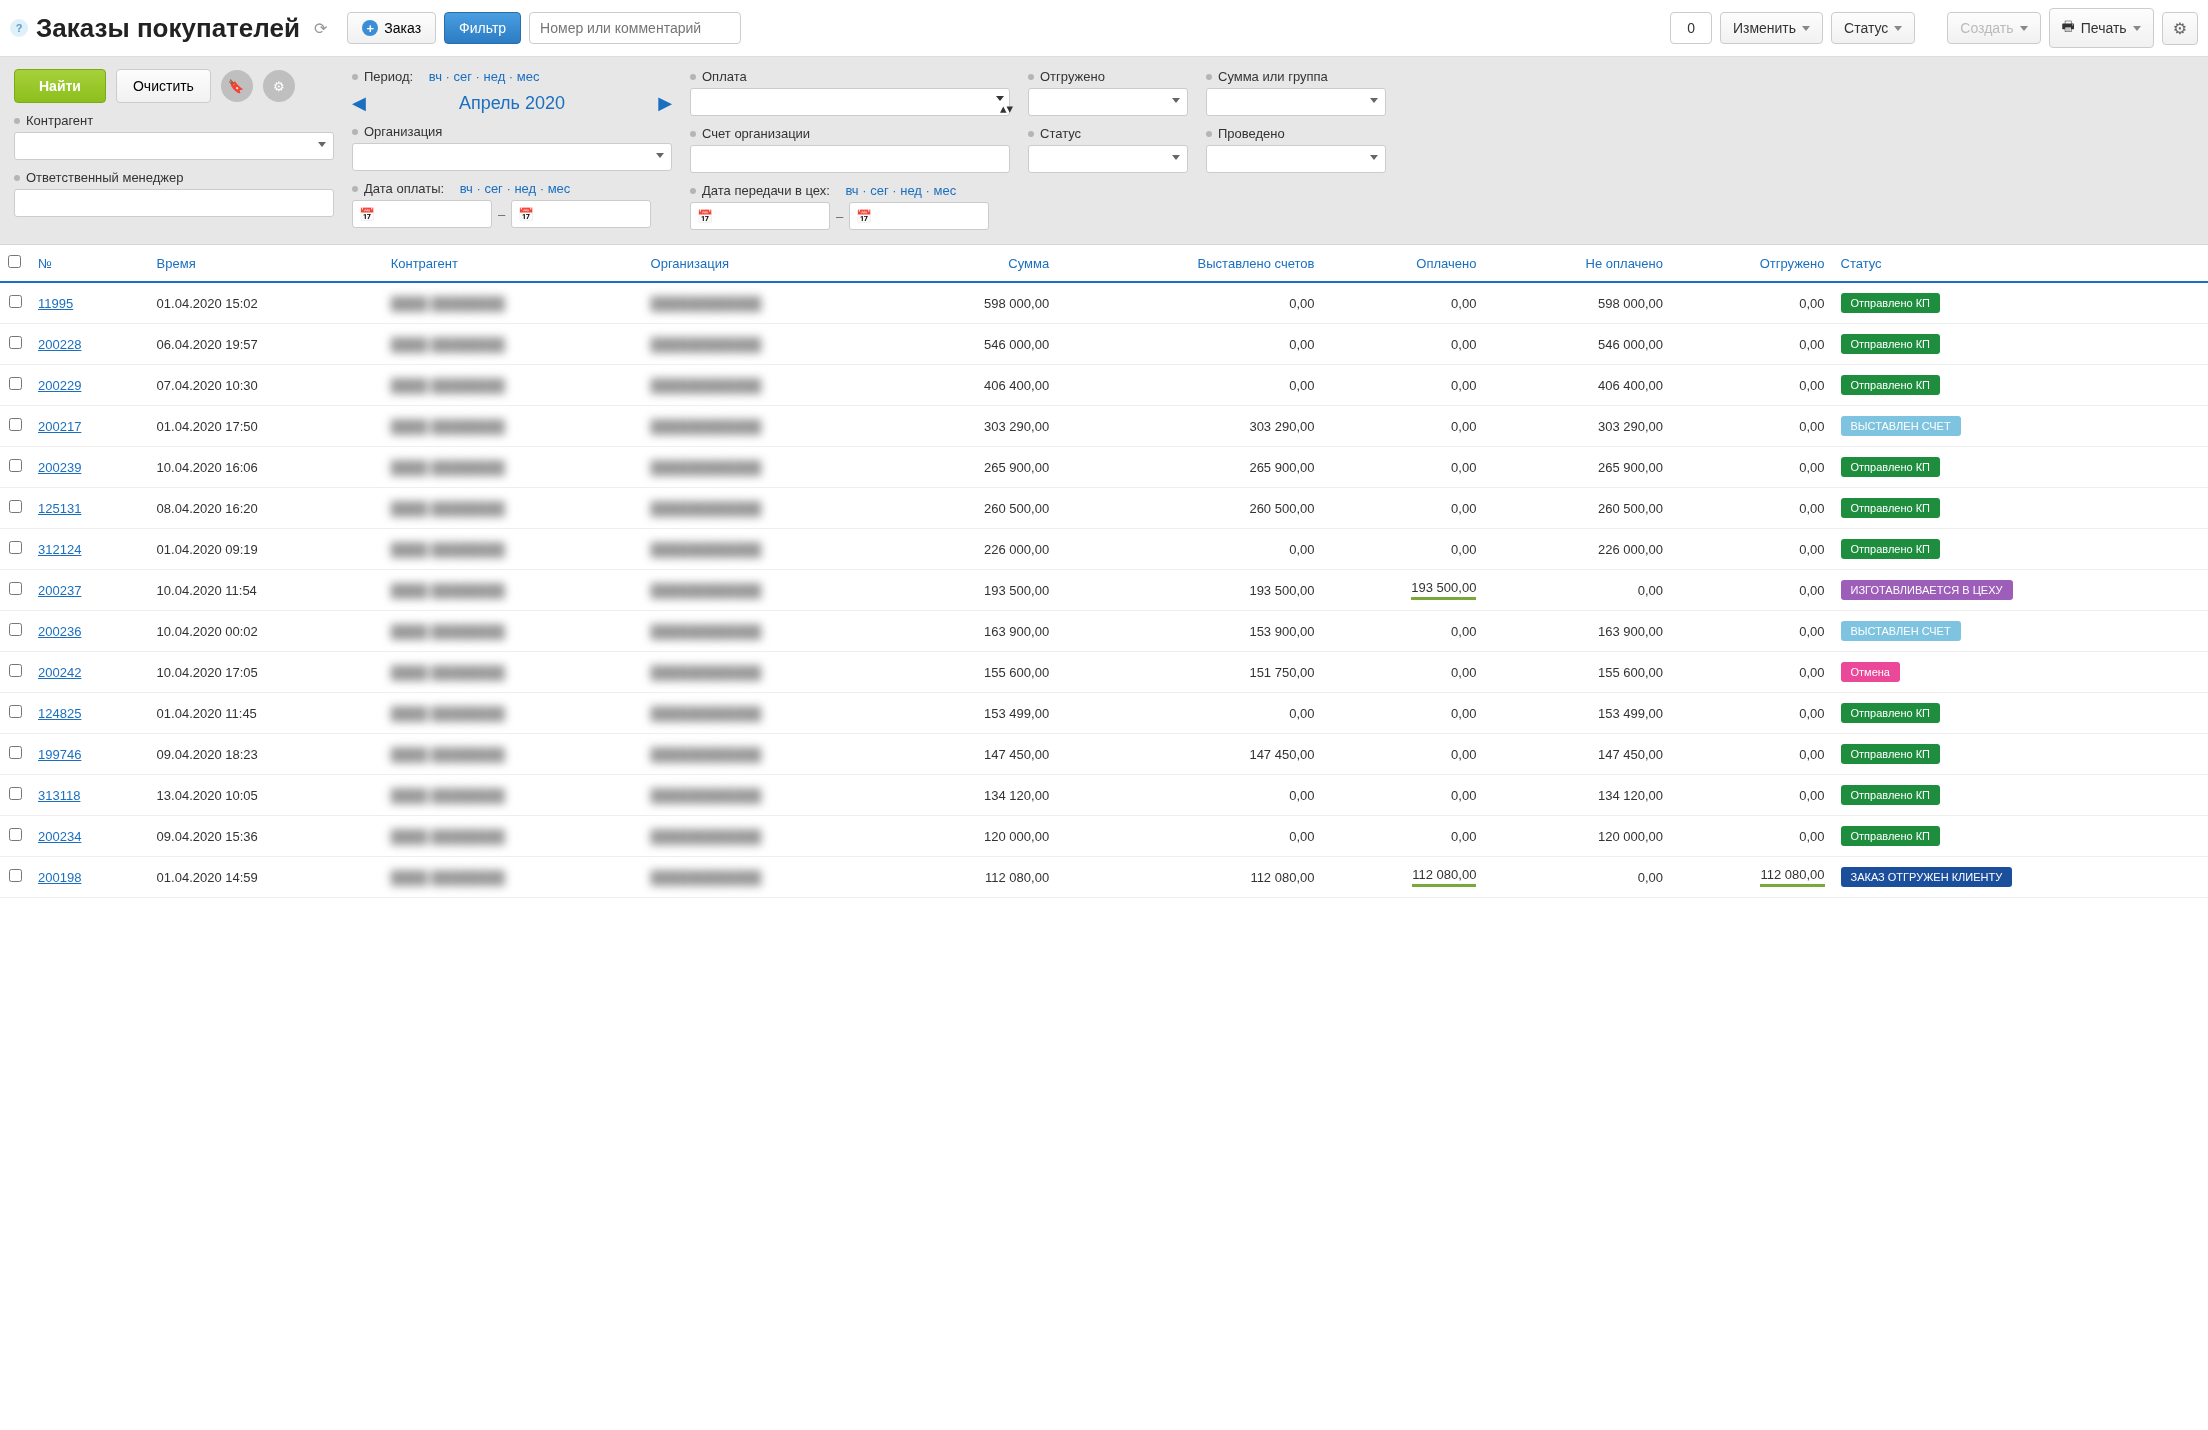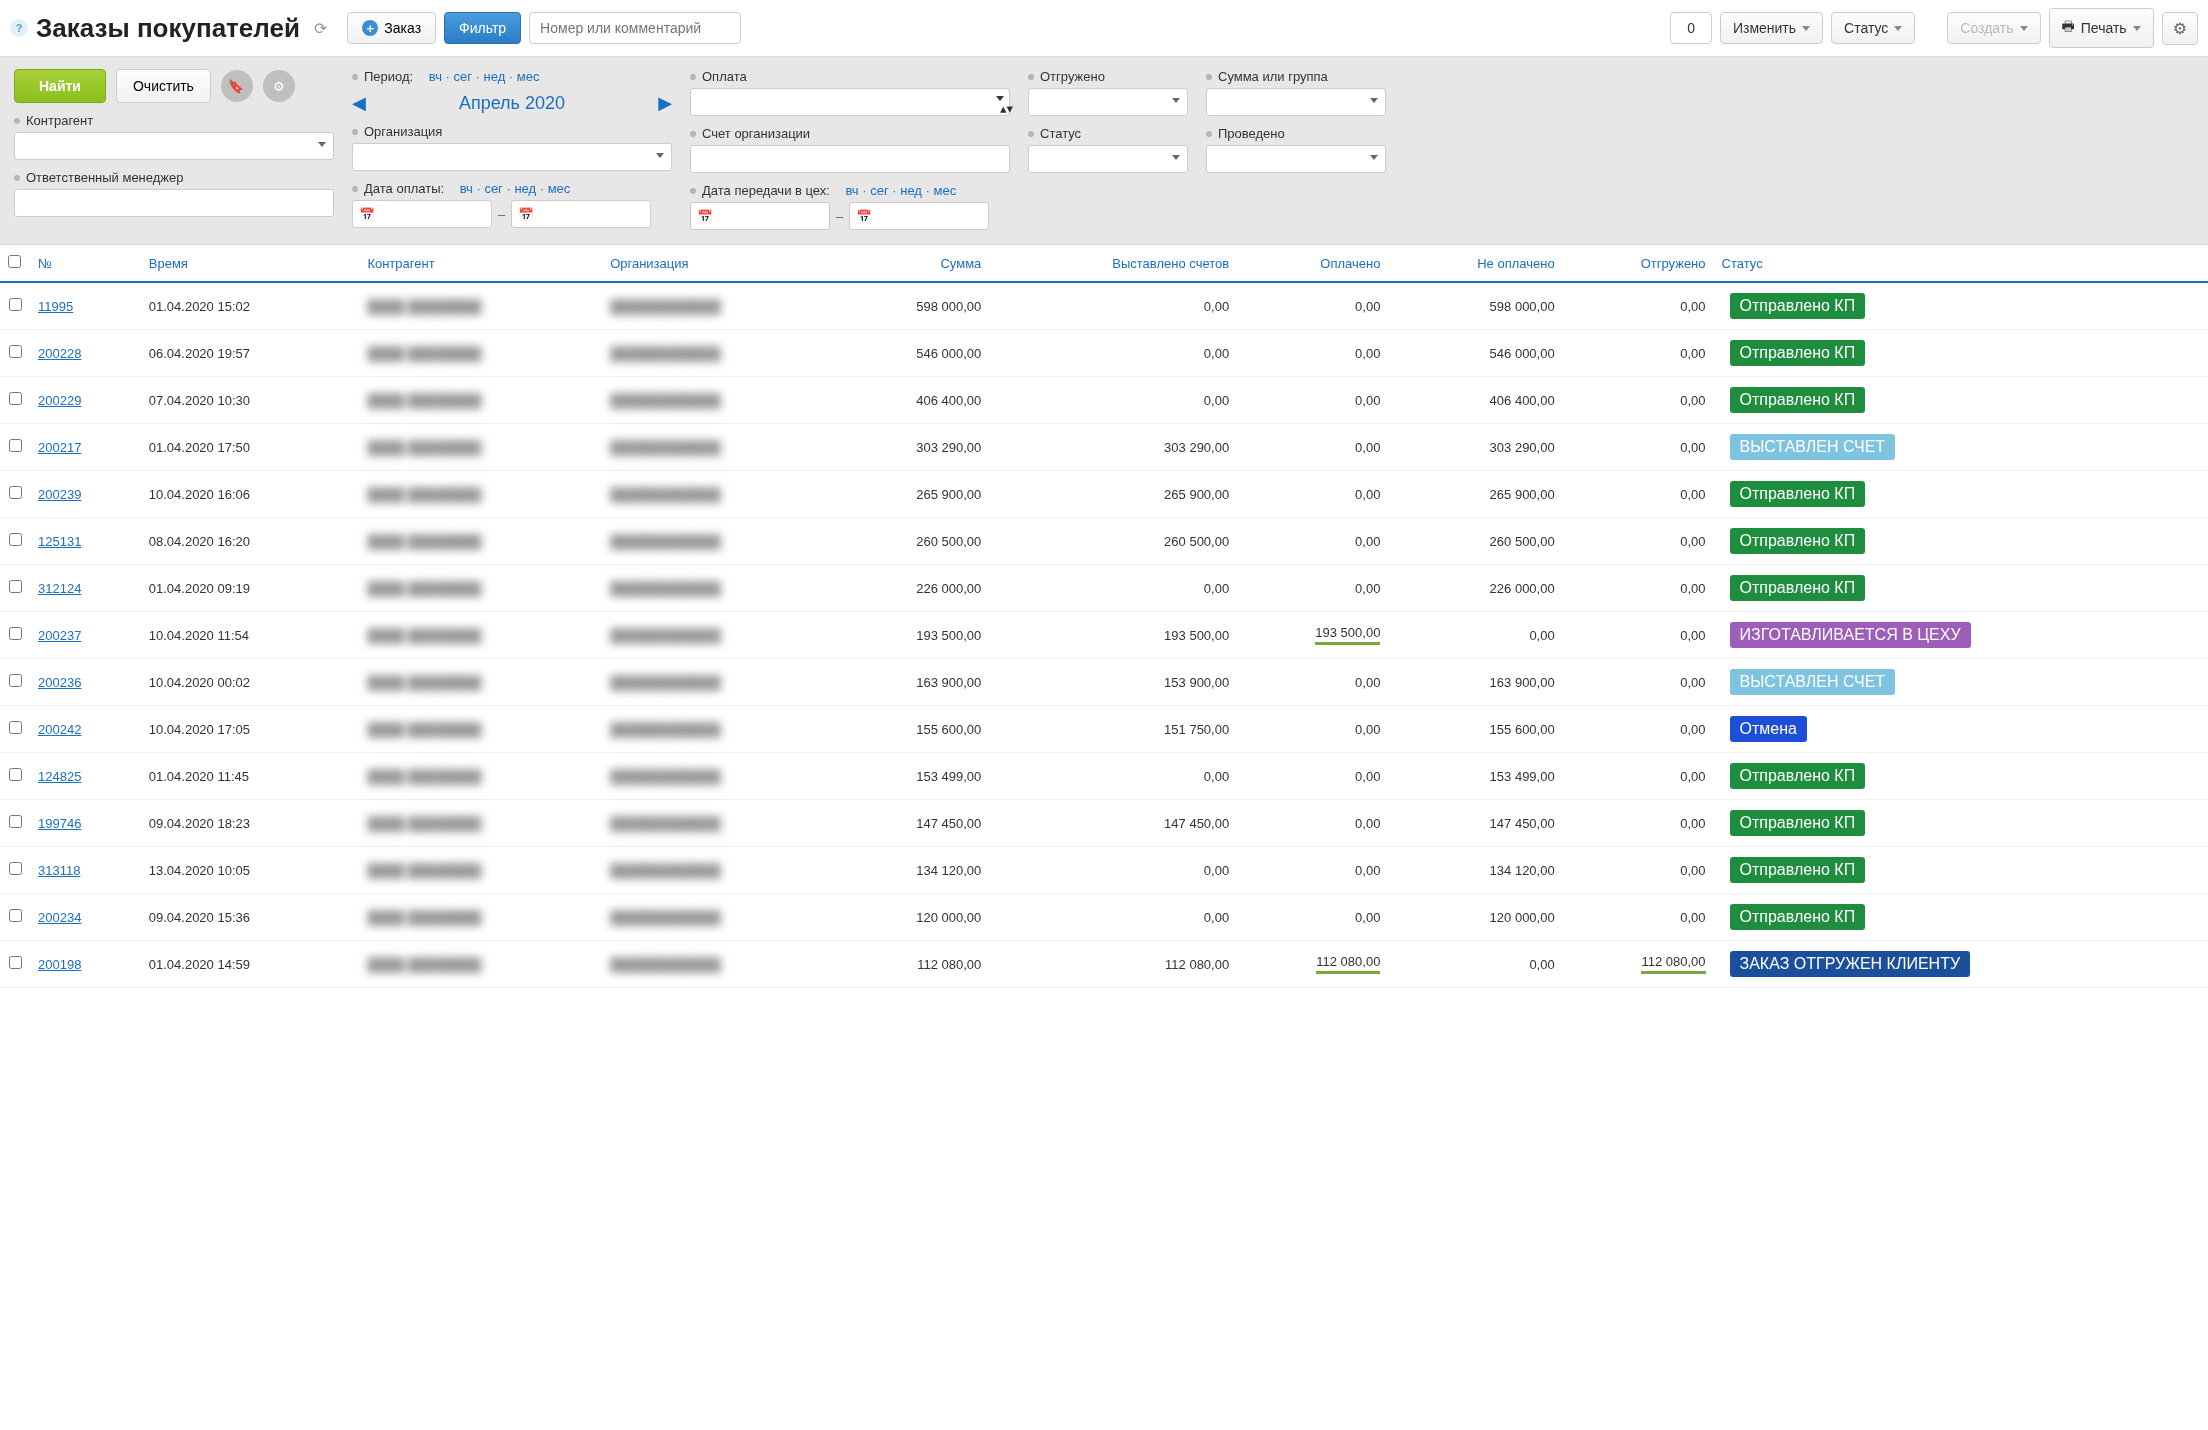--- a/index.html
+++ b/index.html
@@ -47,25 +47,25 @@
 
 
 .orders-table { width: 100%; border-collapse: collapse; }
 .orders-table th { text-align: left; color: #1a6fc0; font-weight: normal; font-size: 13px; padding: 10px 8px; border-bottom: 2px solid #1a6fc0; background: #fff; white-space: nowrap; }
 .orders-table th.num-col, .orders-table td.num-col { text-align: right; }
 .orders-table td { padding: 10px 8px; border-bottom: 1px solid #eee; font-size: 13px; vertical-align: middle; white-space: nowrap; }
 .orders-table td a { color: #1a6fc0; text-decoration: underline; }
 .check-cell { width: 30px; text-align: center; }
 .check-cell input { cursor: pointer; }
 .blurred { filter: blur(4px); color: #999; user-select: none; }
-.status-badge { display: inline-block; padding: 4px 10px; border-radius: 3px; color: #fff; font-size: 16px; margin-left: 8px; }
+.status-badge { display: inline-block; padding: 4px 10px; border-radius: 3px; color: #fff; font-size: 11px; }
 .status-green { background: #1e8e3e; }
 .status-lightblue { background: #7ec3df; }
 .status-purple { background: #9c5eb8; }
-.status-red { background: #1d4ed8; }
+.status-red { background: #ec4899; }
 .status-darkblue { background: #1b4f9c; }
 .paid-underline { border-bottom: 3px solid #7aa93b; display: inline-block; padding-bottom: 2px; }
 .shipped-underline { border-bottom: 3px solid #7aa93b; display: inline-block; padding-bottom: 2px; }
 
 </style>
 </head>
 <body>
 
 <div class="toolbar">
   <span class="help-icon">?</span>

